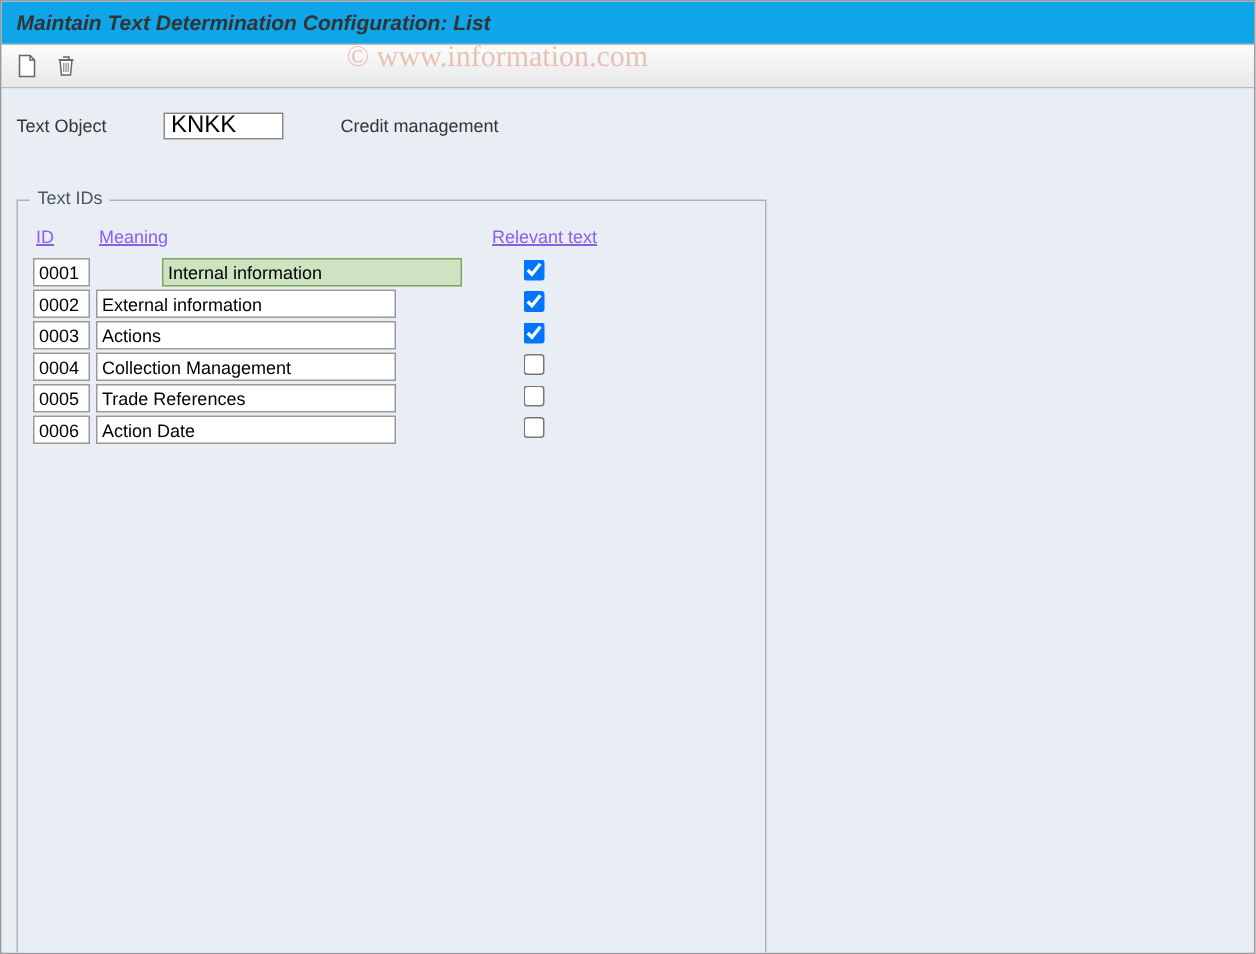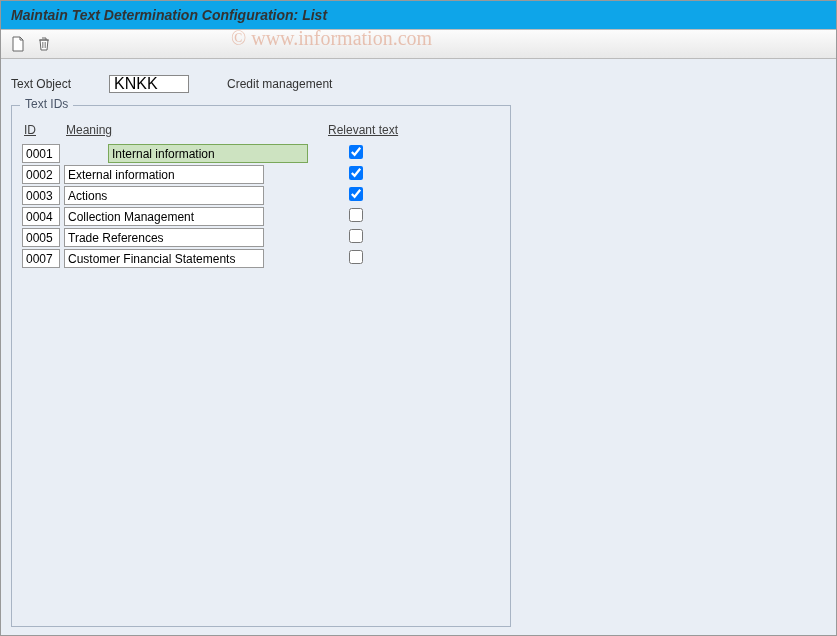--- a/index.html
+++ b/index.html
@@ -47,21 +47,21 @@
     }
     .content-area {
       background: #e9eef5;
       padding: 16px 10px;
       height: calc(100% - 54px);
     }
     .field-row {
       display: flex;
       align-items: center;
       gap: 18px;
-      margin-bottom: 12px;
+      margin-bottom: 40px;
     }
     .field-label {
       color: #333;
       font-size: 12px;
       min-width: 80px;
     }
     .field-input {
       width: 80px;
       height: 18px;
       padding: 1px 4px;
@@ -94,21 +94,21 @@
     }
     .table-wrap {
       padding: 14px 8px 8px 8px;
     }
     .grid-table {
       border-collapse: collapse;
     }
     .grid-table th {
       text-align: left;
       font-weight: normal;
-      color: #404040;
+      color: #8b5cf6;
       font-size: 12px;
       padding: 3px 4px 6px 4px;
       text-decoration: underline;
       cursor: pointer;
     }
     .grid-table td {
       padding: 1px 2px;
       vertical-align: middle;
     }
     .cell-input {
@@ -219,22 +219,22 @@
               <td><input type="text" class="cell-input cell-id" value="0004" style=""></td>
               <td><input type="text" class="cell-input cell-meaning" value="Collection Management" style=""></td>
               <td class="cell-chk"><input type="checkbox" class="chk" style=""></td>
             </tr>
             <tr>
               <td><input type="text" class="cell-input cell-id" value="0005" style=""></td>
               <td><input type="text" class="cell-input cell-meaning" value="Trade References" style=""></td>
               <td class="cell-chk"><input type="checkbox" class="chk" style=""></td>
             </tr>
             <tr>
-              <td><input type="text" class="cell-input cell-id" value="0007" style=""></td>
-              <td><input type="text" class="cell-input cell-meaning" value="Customer Financial Statements" style=""></td>
+              <td><input type="text" class="cell-input cell-id" value="0006" style=""></td>
+              <td><input type="text" class="cell-input cell-meaning" value="Action Date" style=""></td>
               <td class="cell-chk"><input type="checkbox" class="chk" style=""></td>
             </tr>
           </tbody>
       </table>
     </div>
   </div>
 
 </div>
 
 </body></html>

